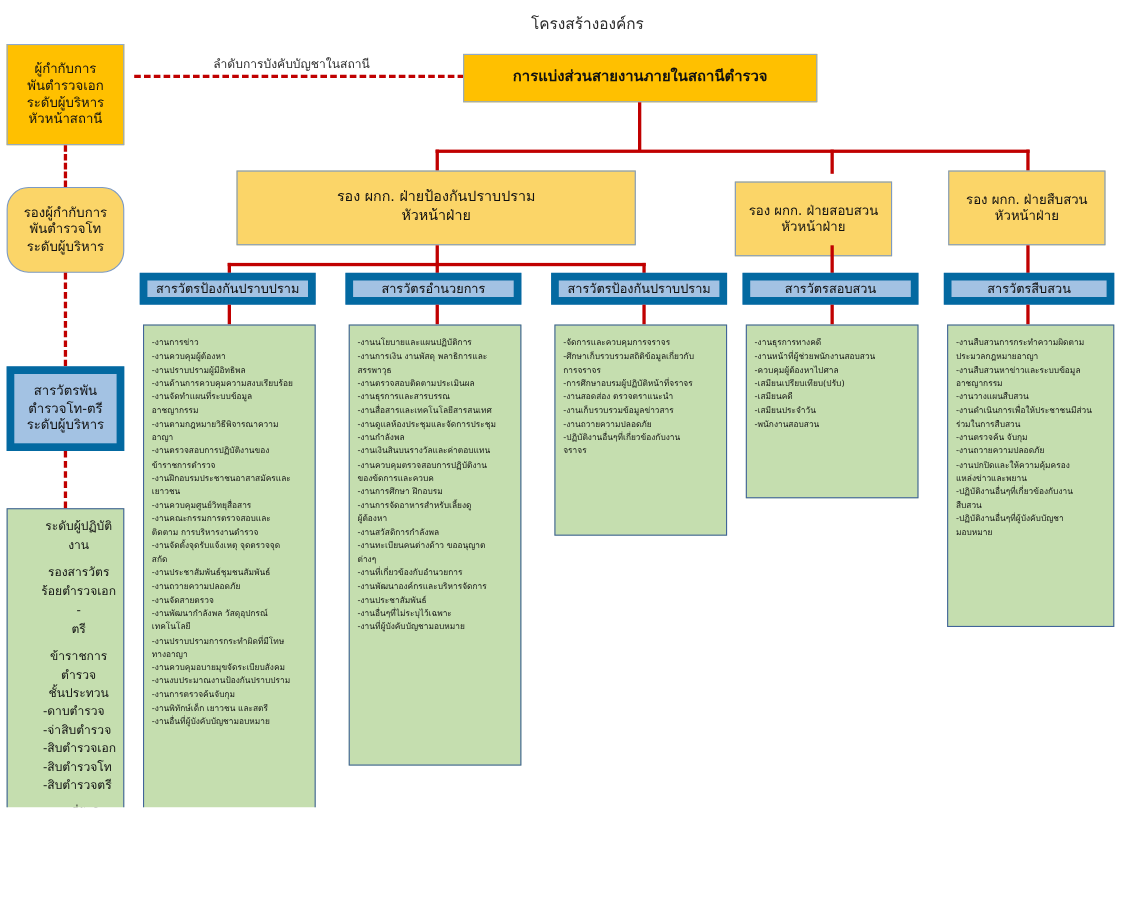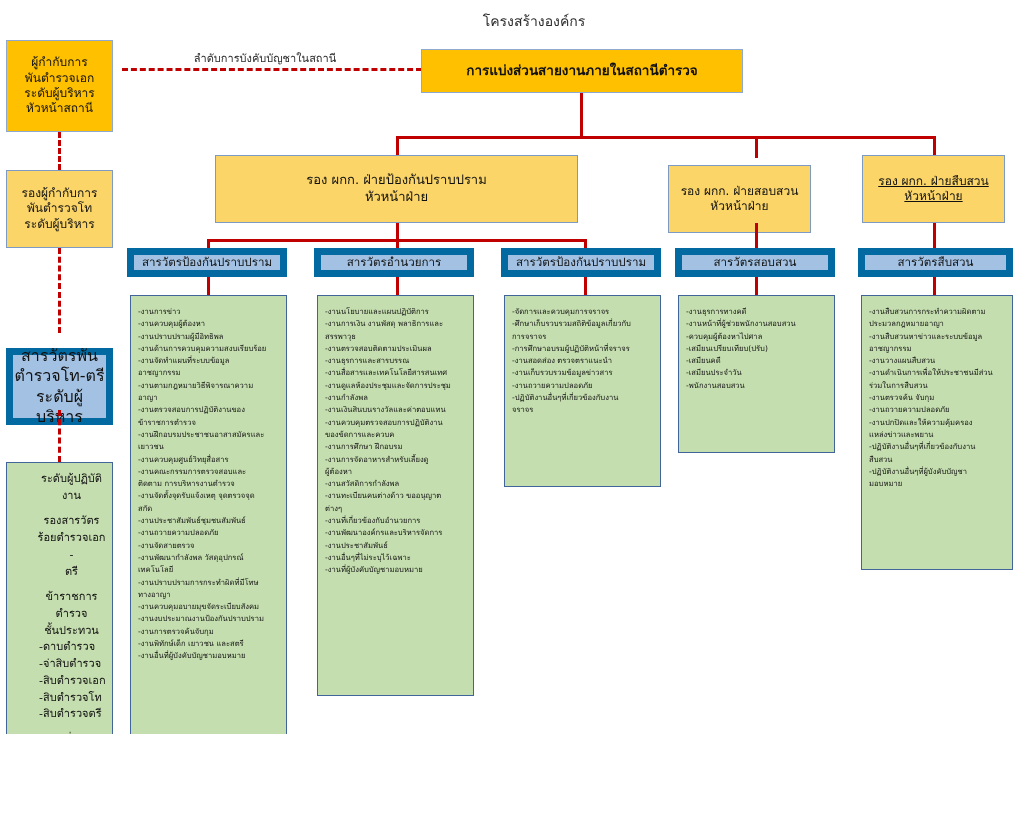--- a/index.html
+++ b/index.html
@@ -127,21 +127,21 @@
   <div class="conn v" style="left:396px; top:136px; height:22px;"></div>
   <div class="conn v" style="left:755px; top:136px; height:22px;"></div>
   <div class="conn v" style="left:933px; top:136px; height:22px;"></div>
 
   <div class="node gold" style="left:215px; top:155px; width:363px; height:68px; font-size:13px;">รอง ผกก. ฝ่ายป้องกันปราบปราม
 หัวหน้าฝ่าย</div>
 
   <div class="node gold" style="left:668px; top:165px; width:143px; height:68px; font-size:12px;">รอง ผกก. ฝ่ายสอบสวน
 หัวหน้าฝ่าย</div>
 
-  <div class="node gold" style="left:862px; top:155px; width:143px; height:68px; font-size:12px;text-decoration:underline;">รอง ผกก. ฝ่ายสืบสวน
+  <div class="node gold" style="left:862px; top:155px; width:143px; height:68px; font-size:12px;">รอง ผกก. ฝ่ายสืบสวน
 หัวหน้าฝ่าย</div>
 
   <div class="conn v" style="left:396px; top:223px; height:18px;"></div>
   <div class="conn h" style="left:207px; top:239px; width:380px;"></div>
   <div class="conn v" style="left:207px; top:239px; height:11px;"></div>
   <div class="conn v" style="left:396px; top:239px; height:11px;"></div>
   <div class="conn v" style="left:584px; top:239px; height:11px;"></div>
 
   <div class="conn v" style="left:755px; top:223px; height:27px;"></div>
   <div class="conn v" style="left:933px; top:223px; height:27px;"></div>
@@ -255,27 +255,27 @@
       <span class="row">มอบหมาย</span>
     </div>
 
   <div class="node amber" style="left:6px; top:40px; width:107px; height:92px; font-size:12px; font-weight:normal;">ผู้กำกับการ
 พันตำรวจเอก
 ระดับผู้บริหาร
 หัวหน้าสถานี</div>
 
   <div class="dashed-v" style="left:58px; top:132px; height:38px;"></div>
 
-  <div class="node gold" style="left:6px; top:170px; width:107px; height:78px; font-size:12px;">รองผู้กำกับการ
+  <div class="node gold" style="left:6px; top:170px; width:107px; height:78px; font-size:12px;border-radius:20px;">รองผู้กำกับการ
 พันตำรวจโท
 ระดับผู้บริหาร</div>
 
   <div class="dashed-v" style="left:58px; top:248px; height:85px;"></div>
 
-  <div class="node blue" style="left:6px; top:348px; width:107px; height:77px; font-size:16px;">สารวัตรพัน
+  <div class="node blue" style="left:6px; top:333px; width:107px; height:77px; font-size:12px;">สารวัตรพัน
 ตำรวจโท-ตรี
 ระดับผู้บริหาร</div>
 
   <div class="dashed-v" style="left:58px; top:410px; height:52px;"></div>
 
   <div class="sidesummary" style="left:6px; top:462px; width:107px; height:350px;">
       <span class="row">ระดับผู้ปฏิบัติงาน</span>
       <span class="gap"></span>
       <span class="row">รองสารวัตร</span>
       <span class="row">ร้อยตำรวจเอก -</span>

